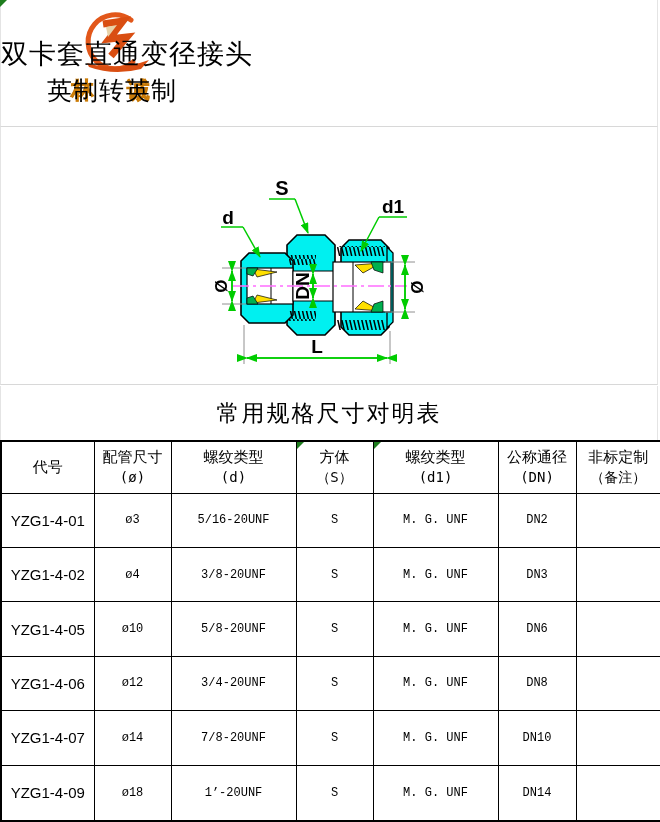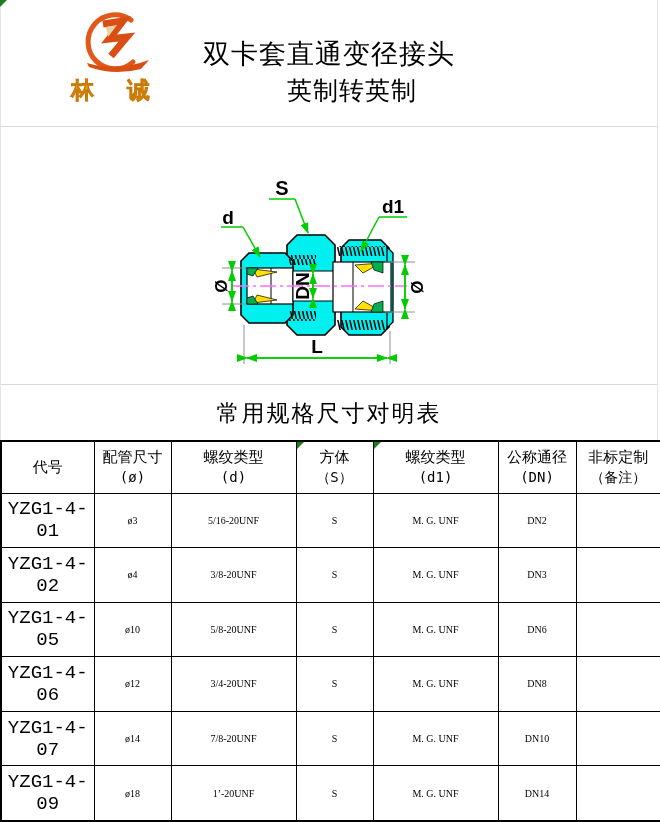--- a/index.html
+++ b/index.html
@@ -6,21 +6,21 @@
   .page{position:relative;width:660px;height:822px;background:#fff;overflow:hidden;
         font-family:"Liberation Sans",sans-serif;color:#000;}
   
   .page-corner-flag{position:absolute;top:0;left:0;width:0;height:0;z-index:9;
         border-top:7px solid #1e7d1e;border-right:7px solid transparent;}
   
   .header-band{position:absolute;top:0;left:0;width:658px;height:127px;
         border-bottom:1px solid #d8d8d8;border-left:1px solid #e4e4e4;border-right:1px solid #e4e4e4;
         box-sizing:border-box;background:#fff;}
   .logo{position:absolute;top:6px;left:58px;width:110px;height:112px;}
-  .title-block{position:absolute;top:36px;left:0;width:100%;text-align:center;}
+  .title-block{position:absolute;top:36px;left:0;width:100%;text-align:left;}
   .title-line1{font-size:27px;letter-spacing:1px;line-height:37px;font-family:"Liberation Serif","Liberation Sans",sans-serif;}
   .title-line2{font-size:25px;letter-spacing:1px;line-height:36px;font-family:"Liberation Serif","Liberation Sans",sans-serif;padding-left:46px;}
   
   .drawing-area{position:absolute;top:127px;left:0;width:658px;height:258px;
         border-bottom:1px solid #d8d8d8;border-left:1px solid #e4e4e4;border-right:1px solid #e4e4e4;
         box-sizing:border-box;background:#fff;}
   .drawing-area svg{position:absolute;top:0;left:0;}
   
   .table-title-band{position:absolute;top:386px;left:0;width:658px;height:54px;
         border-left:1px solid #e4e4e4;border-right:1px solid #e4e4e4;box-sizing:border-box;
@@ -28,22 +28,22 @@
   .table-title{font-size:23px;letter-spacing:2px;font-family:Liberation Mono, monospace;}
   
   table.spec{position:absolute;top:440px;left:0;width:660px;height:382px;
         border-collapse:collapse;table-layout:fixed;border:2px solid #000;}
   table.spec th,table.spec td{border:1px solid #000;text-align:center;vertical-align:middle;
         padding:0;overflow:hidden;}
   table.spec thead tr{height:52px;}
   table.spec th{font-weight:normal;font-size:15px;line-height:1.3;position:relative;
         font-family:"Liberation Serif","Liberation Sans",sans-serif;}
   table.spec th .sub{font-size:14px;font-family:"DejaVu Sans Mono",monospace;}
-  td.code{font-family:Liberation Mono, monospace;font-size:19px;}
-  td.val{font-family:Liberation Serif, serif;font-size:10px;}
+  td.code{font-family:Liberation Sans, sans-serif;font-size:15px;}
+  td.val{font-family:Liberation Mono, monospace;font-size:12px;}
   .cell-flag{position:absolute;top:0;left:0;width:0;height:0;
         border-top:7px solid #1e7d1e;border-right:7px solid transparent;}
 </style>
 </head>
 <body>
 
 <div class="page">
   <div class="page-corner-flag"></div>
 
   <div class="header-band">

